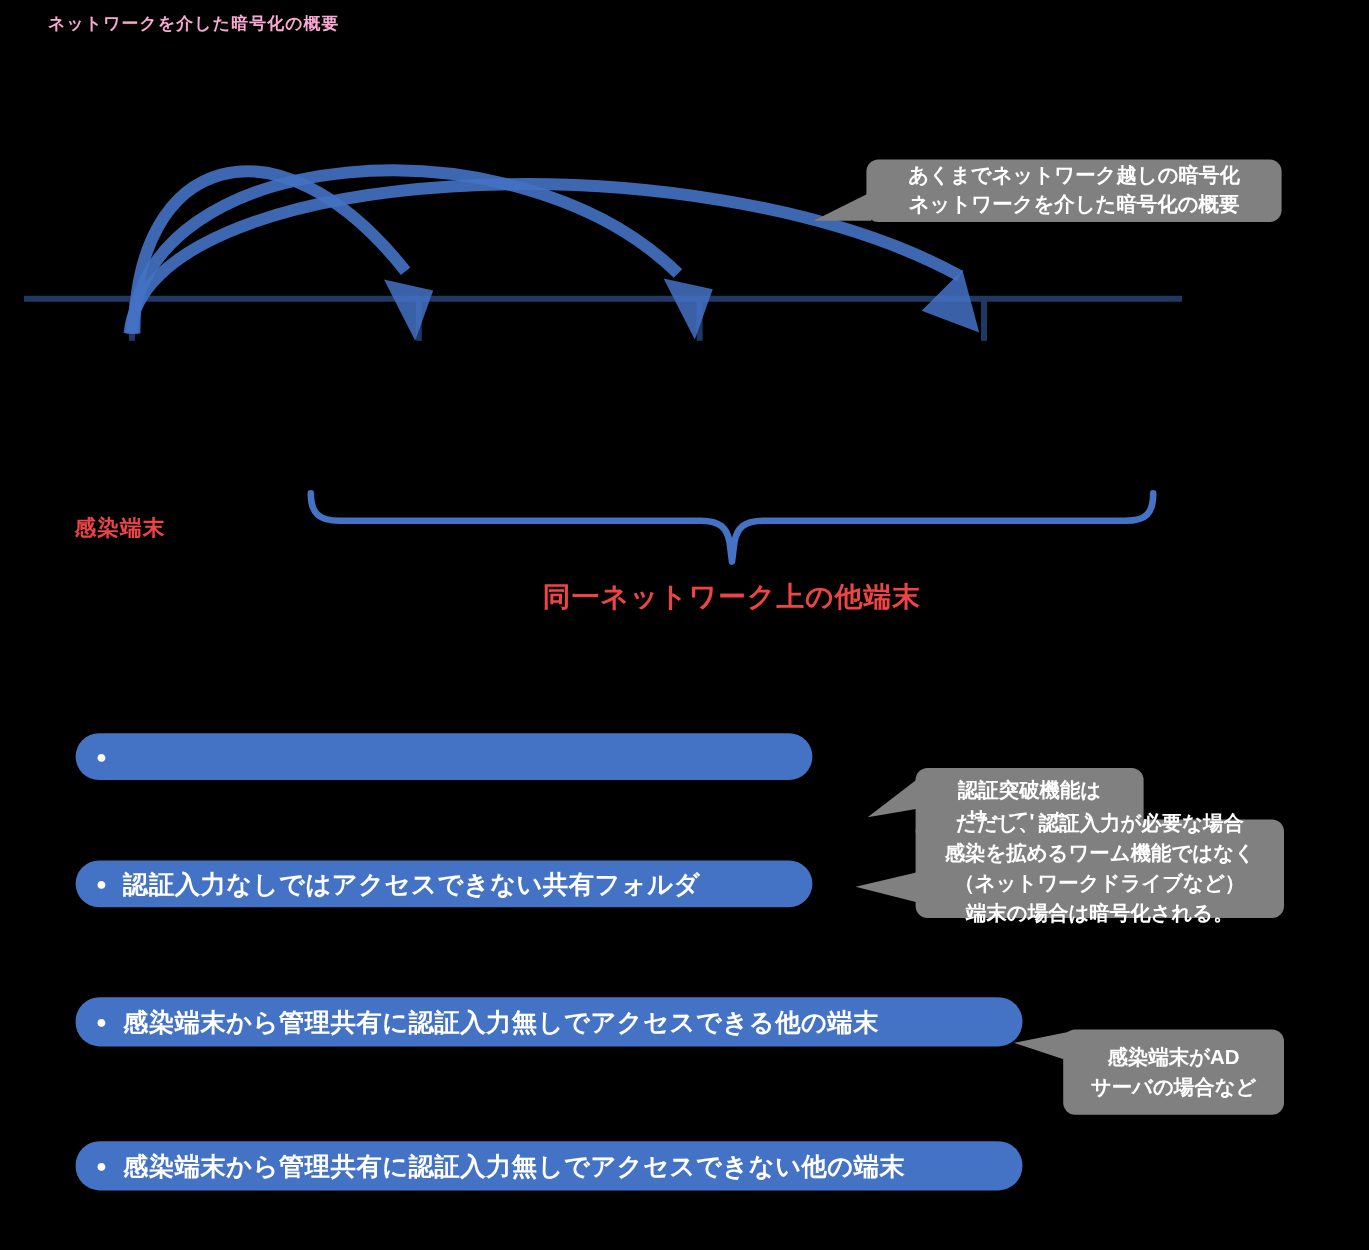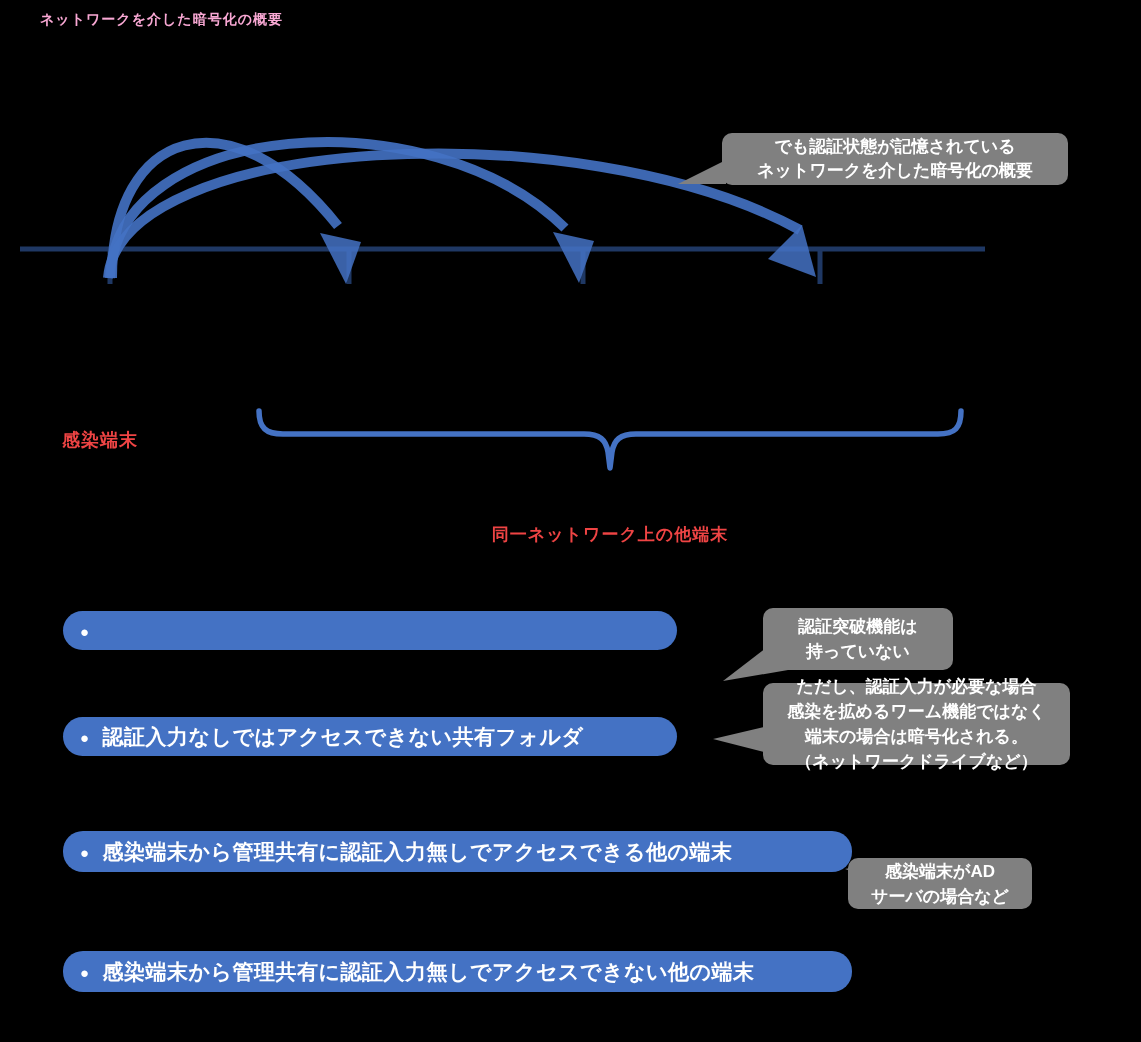--- a/index.html
+++ b/index.html
@@ -62,55 +62,55 @@
 
     <g fill="#808080">
       <polygon points="678,184 726,160 726,184"></polygon>
       <polygon points="723,681 770,645 788,670"></polygon>
       <polygon points="713,739 768,726 768,753"></polygon>
       <polygon points="845,869 890,860 890,884"></polygon>
     </g>
   </svg>
 
   <div class="abs callout" style="left:722px;top:133px;width:346px;height:52px;line-height:24px;">
-    <div>でも認証状態が記憶されている</div>
+    <div>あくまでネットワーク越しの暗号化</div>
     <div>ネットワークを介した暗号化の概要</div>
   </div>
 
   <div class="abs blue-label" style="left:62px;top:428px;">感染端末</div>
 
-  <div class="abs blue-label" style="left:360px;top:482px;width:500px;text-align:center;font-size:17px;margin-top:41px;">同一ネットワーク上の他端末</div>
+  <div class="abs blue-label" style="left:360px;top:482px;width:500px;text-align:center;font-size:23px;">同一ネットワーク上の他端末</div>
 
   <div class="abs pill" style="left:63px;top:611px;width:597px;height:39px;">
     <span class="bullet">●</span>
   </div>
 
-  <div class="abs callout" style="left:763px;top:608px;width:190px;height:62px;">
+  <div class="abs callout" style="left:763px;top:640px;width:190px;height:62px;">
     <div>認証突破機能は</div>
     <div>持っていない</div>
   </div>
 
   <div class="abs pill" style="left:63px;top:717px;width:597px;height:39px;">
     <span class="bullet">●</span>
     <span>認証入力なしではアクセスできない共有フォルダ</span>
   </div>
 
   <div class="abs callout" style="left:763px;top:683px;width:307px;height:82px;">
     <div>ただし、認証入力が必要な場合</div>
     <div>感染を拡めるワーム機能ではなく</div>
+    <div>（ネットワークドライブなど）</div>
     <div>端末の場合は暗号化される。</div>
-    <div>（ネットワークドライブなど）</div>
   </div>
 
   <div class="abs pill" style="left:63px;top:831px;width:772px;height:41px;">
     <span class="bullet">●</span>
     <span>感染端末から管理共有に認証入力無しでアクセスできる他の端末</span>
   </div>
 
-  <div class="abs callout" style="left:848px;top:858px;width:184px;height:51px;">
+  <div class="abs callout" style="left:886px;top:858px;width:184px;height:71px;">
     <div>感染端末がAD</div>
     <div>サーバの場合など</div>
   </div>
 
   <div class="abs pill" style="left:63px;top:951px;width:772px;height:41px;">
     <span class="bullet">●</span>
     <span>感染端末から管理共有に認証入力無しでアクセスできない他の端末</span>
   </div>
 
 </div>

